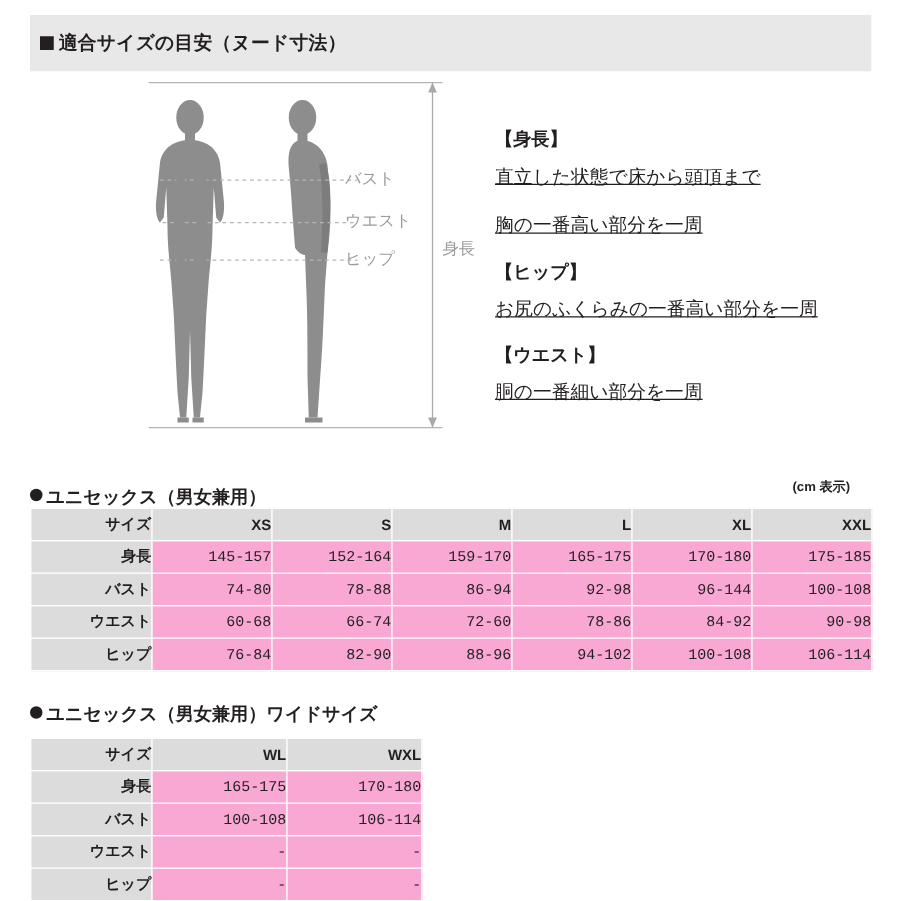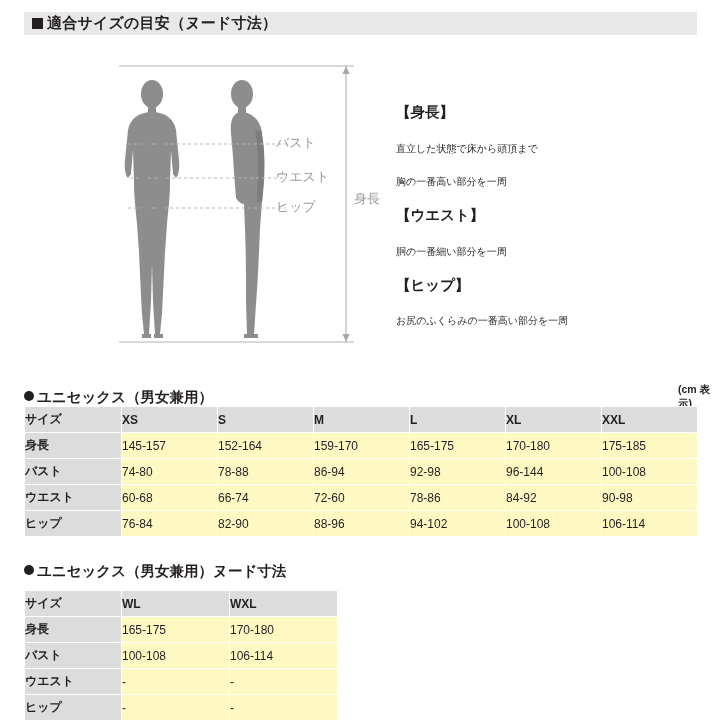--- a/index.html
+++ b/index.html
@@ -19,21 +19,21 @@
     width: 721px;
     height: 721px;
   }
 
   
   .header-bar {
     position: absolute;
     left: 24px;
     top: 12px;
     width: 673px;
-    height: 23px;
+    height: 45px;
     background: #e8e8e8;
     display: flex;
     align-items: center;
   }
   .header-square {
     width: 11px;
     height: 11px;
     background: #231f20;
     margin-left: 8px;
     margin-right: 4px;
@@ -70,24 +70,25 @@
   .desc-block {
     margin-bottom: 15px;
   }
   .desc-term {
     font-size: 14.5px;
     font-weight: bold;
     color: #231f20;
     line-height: 1.5;
   }
   .desc-text {
-    font-size: 10px;
+    font-size: 15px;
     color: #231f20;
     line-height: 1.6;
-    margin-top: 17px;
+    margin-top: 6px;
+    text-decoration: underline;
   }
 
   
   .section-heading {
     position: absolute;
     font-size: 14.5px;
     font-weight: bold;
     color: #231f20;
   }
   .section-heading .bullet {
@@ -111,34 +112,35 @@
     position: absolute;
     border-collapse: collapse;
     table-layout: fixed;
   }
   table.size-table th,
   table.size-table td {
     border: 1px solid #ffffff;
     font-size: 12px;
     font-weight: normal;
     color: #231f20;
-    text-align: left;
+    text-align: right;
     height: 25px;
     padding: 0;
   }
   table.size-table thead th {
     background: #dcdcdc;
     font-weight: bold;
   }
   table.size-table tbody th {
     background: #dcdcdc;
     font-weight: bold;
   }
   table.size-table tbody td {
-    background: #fef9c3;
+    background: #f9a8d4;
+    font-family: Liberation Mono, monospace;
   }
 
   #table-unisex { left: 24px; top: 406px; width: 673px; }
   #table-unisex col.label { width: 97px; }
   #table-unisex col.val { width: 96px; }
 
   #table-wide { left: 24px; top: 590px; width: 313px; }
   #table-wide col.label { width: 97px; }
   #table-wide col.val { width: 108px; }
 </style>
@@ -249,33 +251,33 @@
 
   <div class="desc-area">
     <div class="desc-block">
       <div class="desc-term">【身長】</div>
       <div class="desc-text">直立した状態で床から頭頂まで</div>
     </div>
     <div class="desc-block">
       <div class="desc-text">胸の一番高い部分を一周</div>
     </div>
     <div class="desc-block">
+      <div class="desc-term">【ヒップ】</div>
+      <div class="desc-text">お尻のふくらみの一番高い部分を一周</div>
+    </div>
+    <div class="desc-block">
       <div class="desc-term">【ウエスト】</div>
       <div class="desc-text">胴の一番細い部分を一周</div>
     </div>
-    <div class="desc-block">
-      <div class="desc-term">【ヒップ】</div>
-      <div class="desc-text">お尻のふくらみの一番高い部分を一周</div>
-    </div>
   </div>
 
   <div class="section-heading" style="left:24px; top:388px;">
     <span class="bullet"></span><span>ユニセックス（男女兼用）</span>
   </div>
-  <div class="unit-note" style="left:634px; top:383px;margin-left:44px;">(cm 表示)</div>
+  <div class="unit-note" style="left:634px; top:383px;">(cm 表示)</div>
 
   <table class="size-table" id="table-unisex">
     <colgroup>
       <col class="label">
         <col class="val">
         <col class="val">
         <col class="val">
         <col class="val">
         <col class="val">
         <col class="val">
@@ -325,21 +327,21 @@
         <td>82-90</td>
         <td>88-96</td>
         <td>94-102</td>
         <td>100-108</td>
         <td>106-114</td>
       </tr>
     </tbody>
   </table>
 
   <div class="section-heading" style="left:24px; top:562px;">
-    <span class="bullet"></span><span>ユニセックス（男女兼用）ヌード寸法</span>
+    <span class="bullet"></span><span>ユニセックス（男女兼用）ワイドサイズ</span>
   </div>
 
   <table class="size-table" id="table-wide">
     <colgroup>
       <col class="label">
         <col class="val">
         <col class="val">
     </colgroup>
     <thead>
       <tr>

